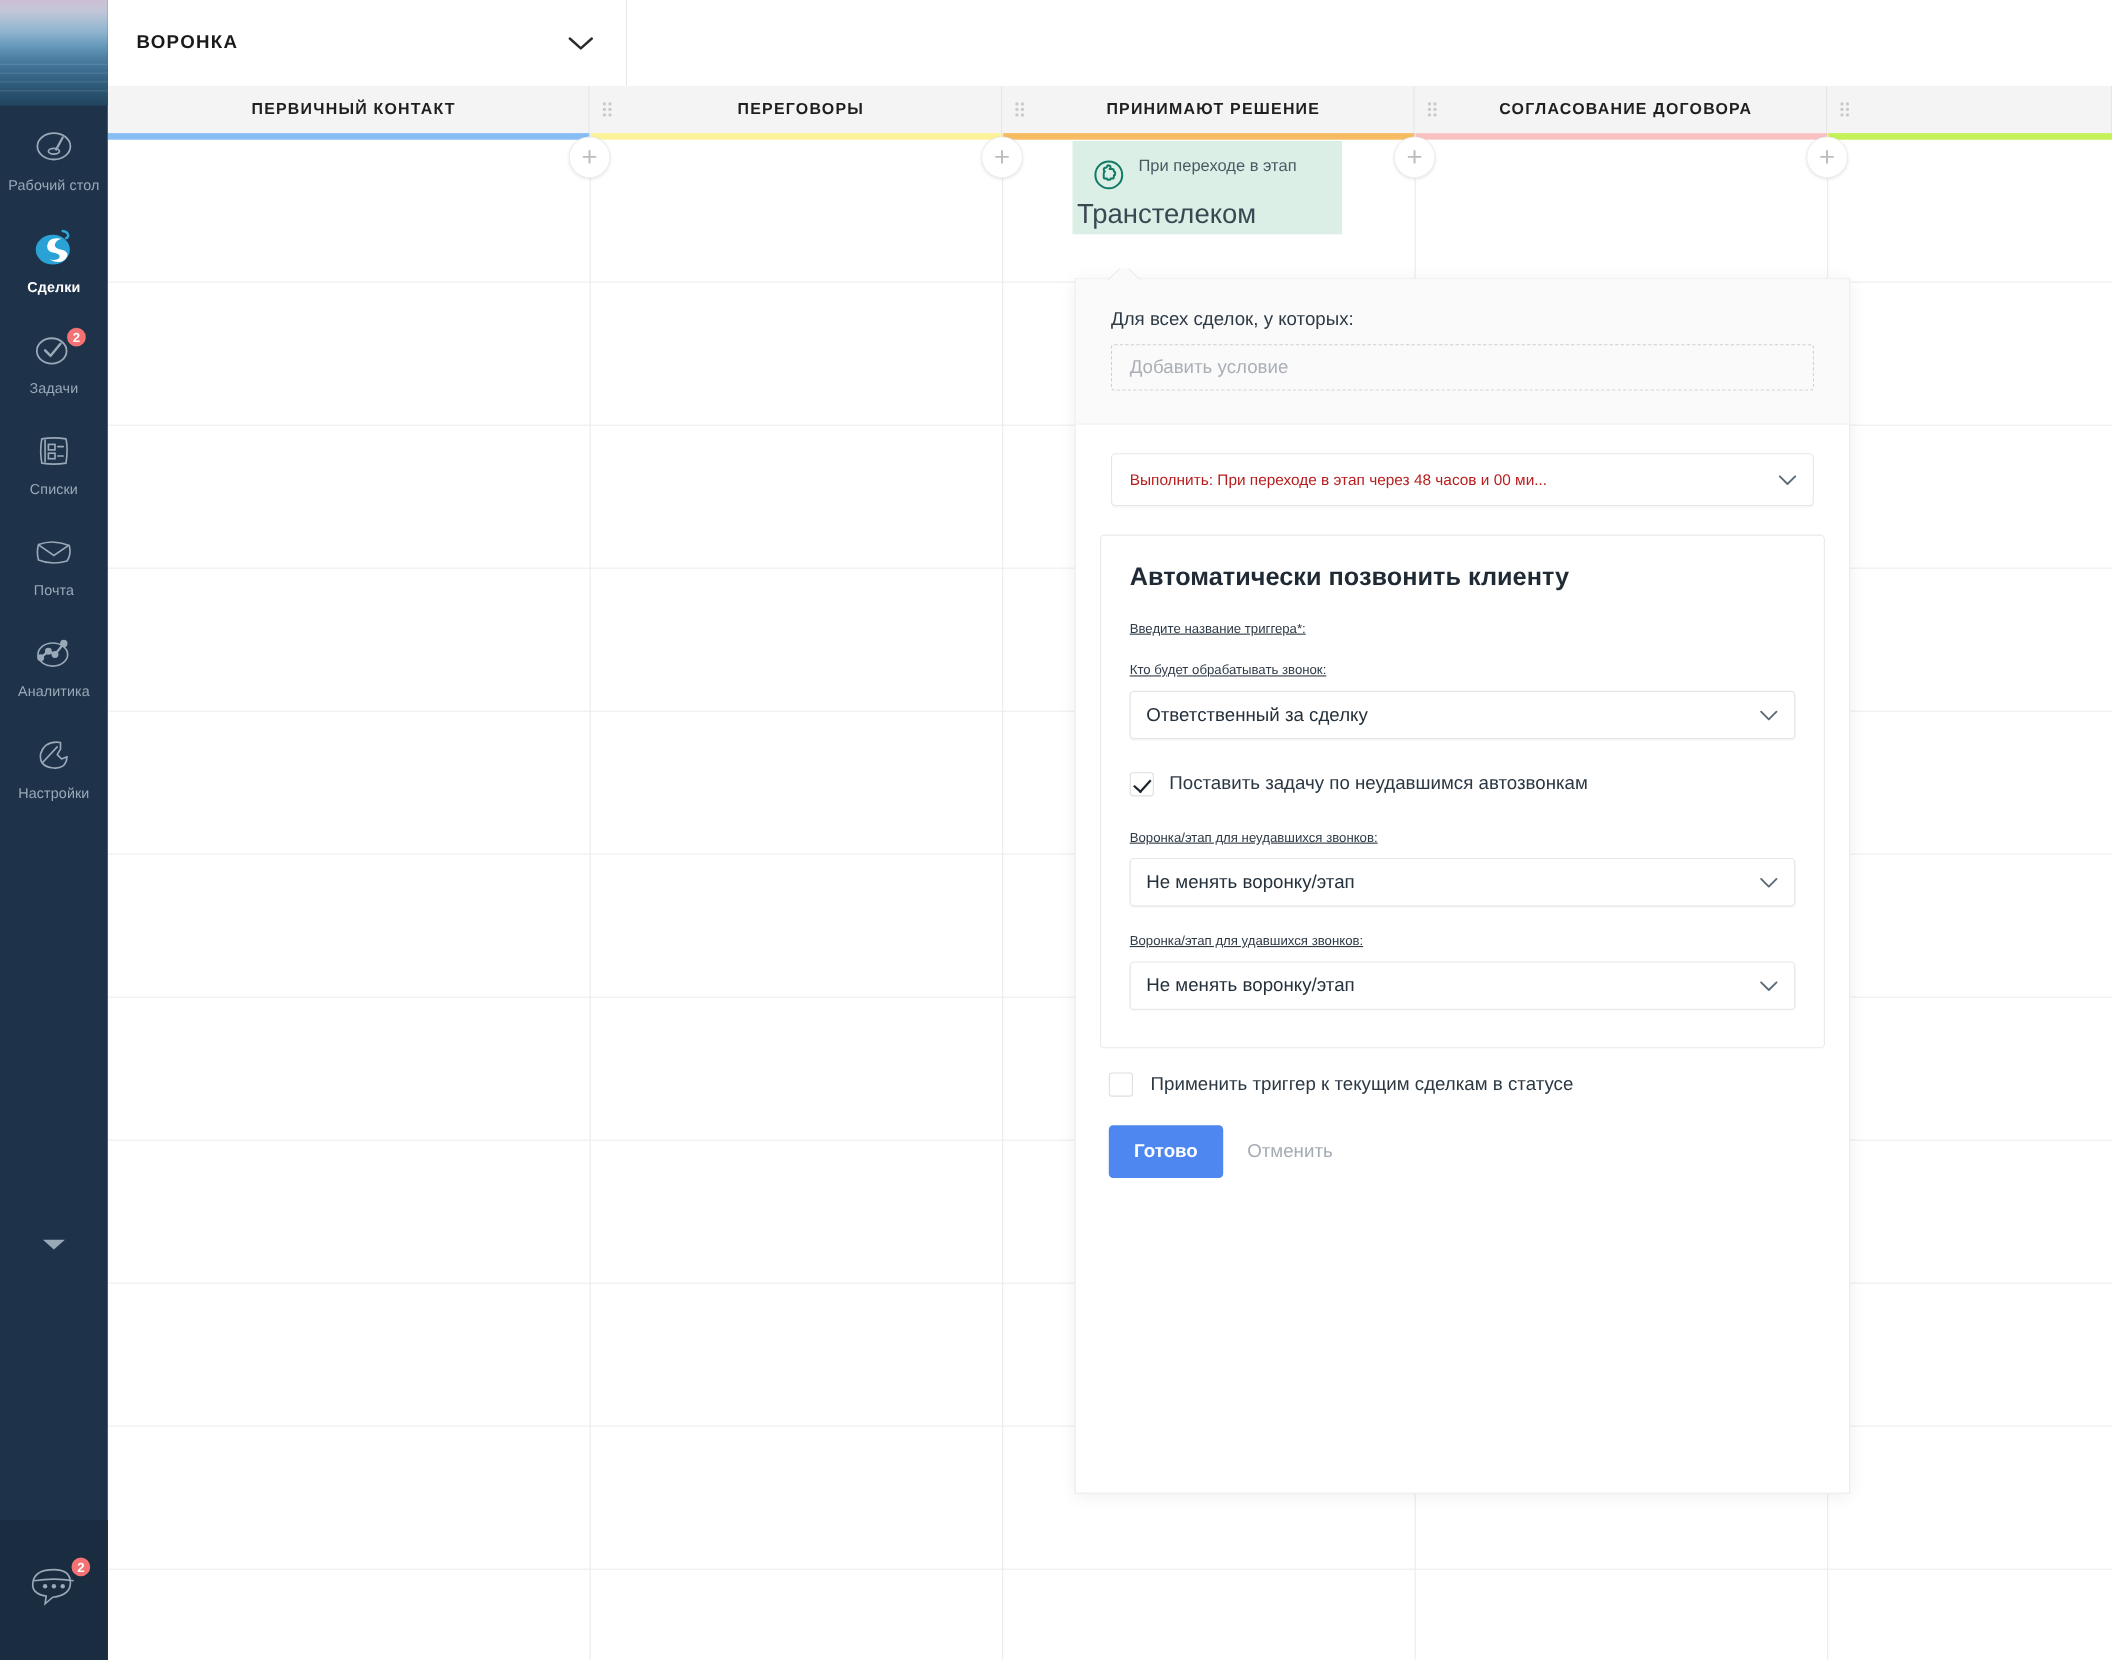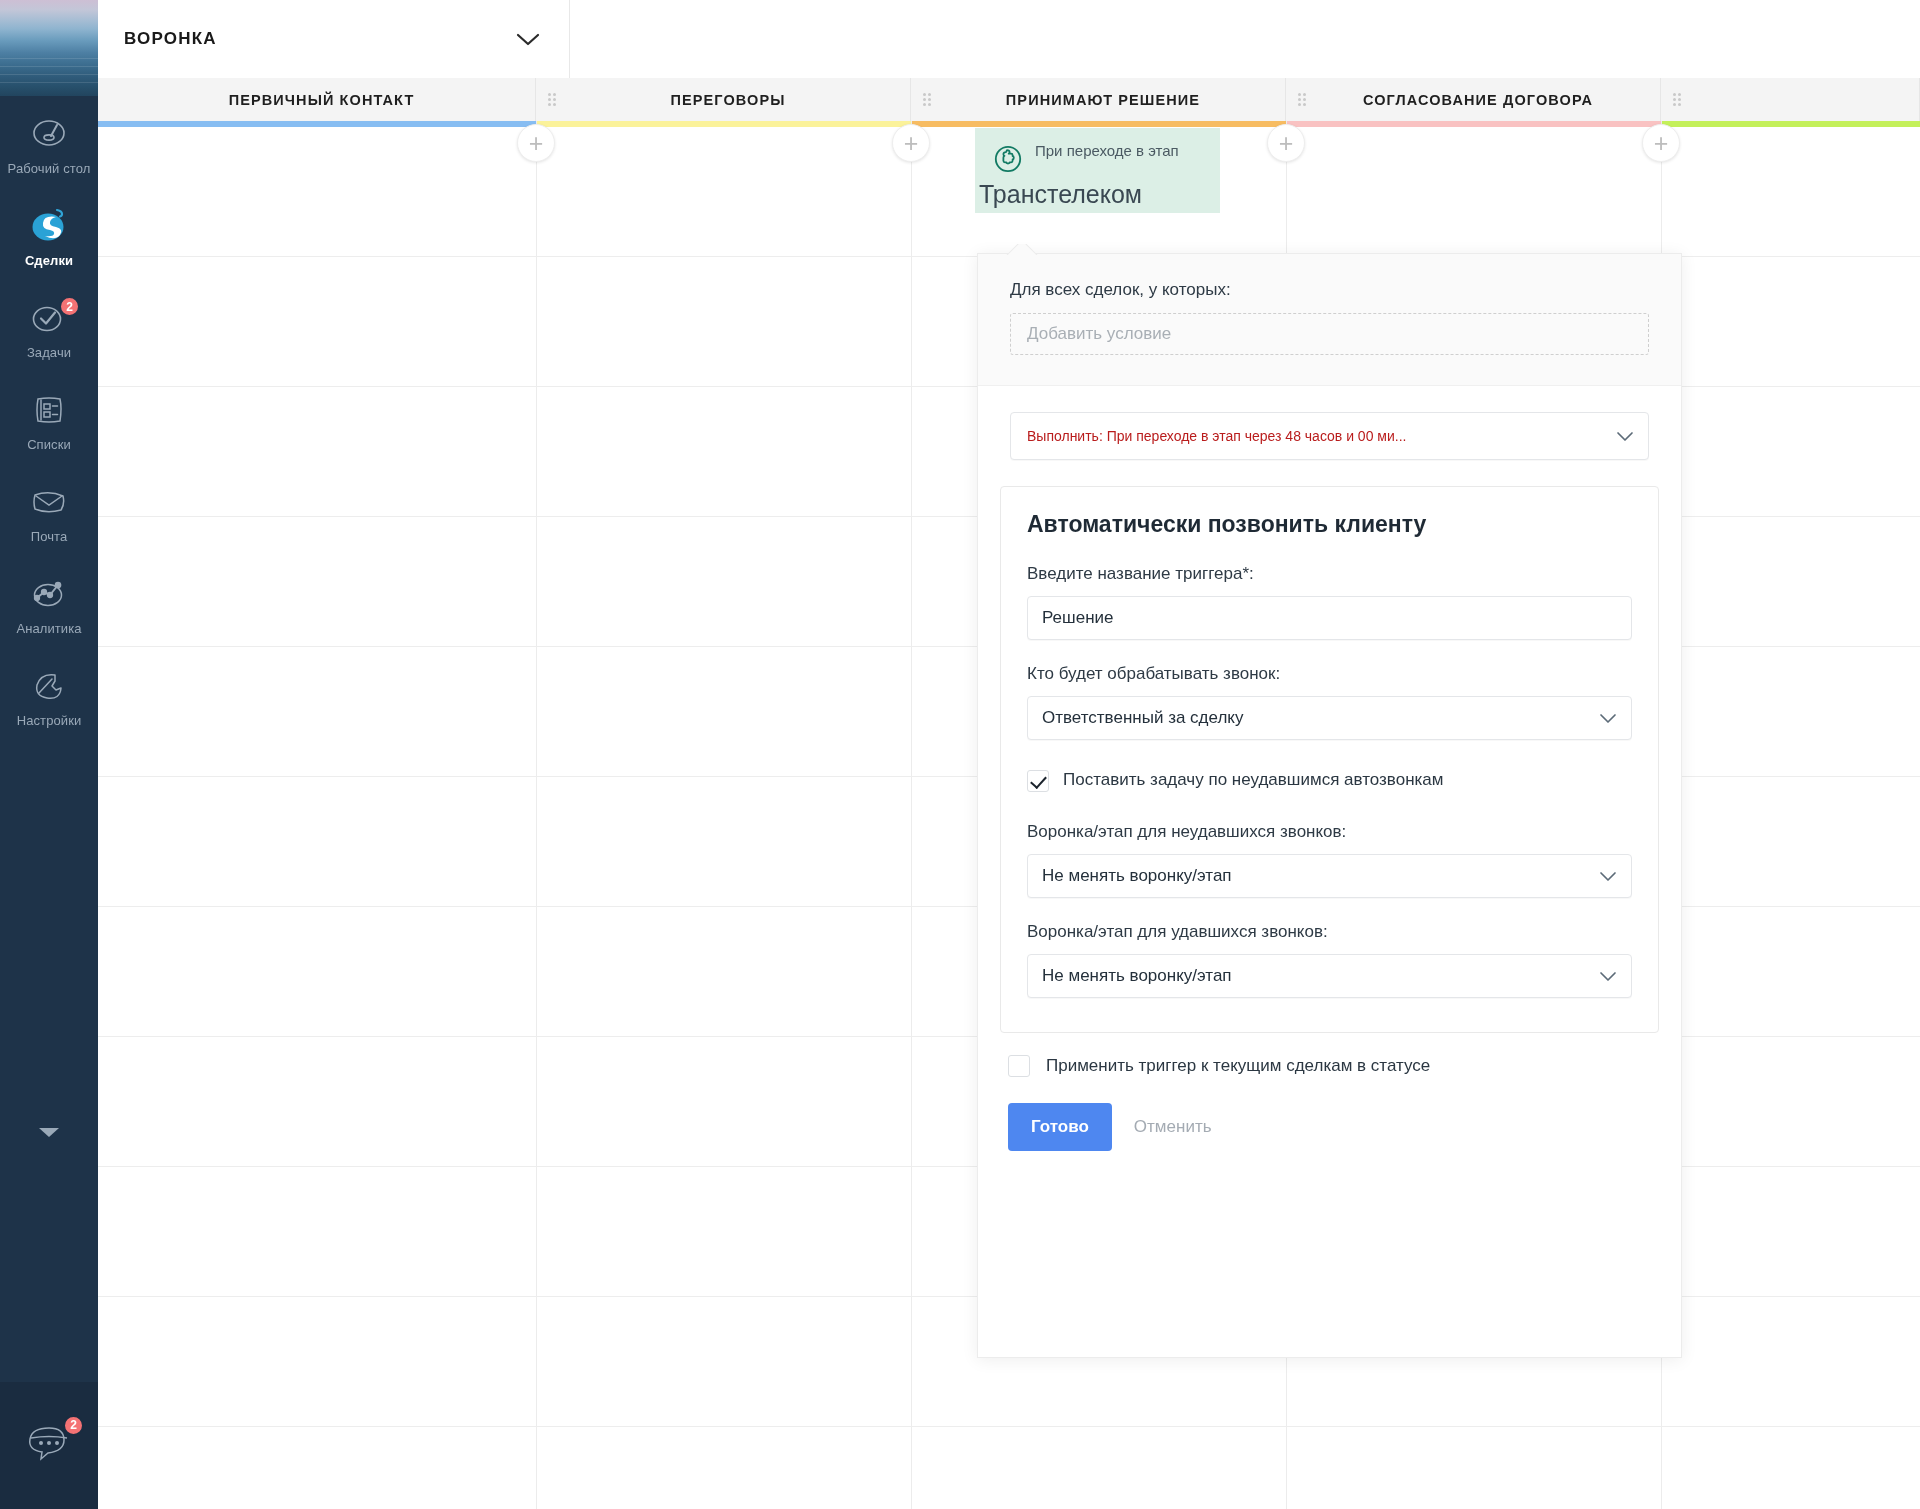--- a/index.html
+++ b/index.html
@@ -229,21 +229,21 @@
     margin: 26px 22px 0 22px;
     border: 1px solid #e9e9e9; border-radius: 4px;
     padding: 24px 26px 34px 26px;
   }
   #action-title {
     font-size: 23px; font-weight: bold; color: #1f2a35;
     margin-bottom: 26px;
   }
   .fld { margin-bottom: 24px; }
   .fld:last-child { margin-bottom: 0; }
-  .fld-label { font-size: 17px; color: #2e3a45; margin-bottom: 12px; }
+  .fld-label { font-size: 12px; color: #2e3a45; margin-bottom: 12px; text-decoration: underline; }
   .fld-input {
     width: 100%; height: 44px;
     border: 1px solid #e4e6e9; border-radius: 4px;
     background: #fff;
     display: flex; align-items: center;
     padding: 0 14px 0 14px;
     box-shadow: 0 1px 1px rgba(0,0,0,0.03);
   }
   .fld-input .val { font-size: 17px; color: #24303b; flex: 1; white-space: nowrap; overflow: hidden; }
   .chk-row {
@@ -535,23 +535,20 @@
         </svg>
       </span>
     </div>
   </div>
 
   <div id="action-box">
     <div id="action-title">Автоматически позвонить клиенту</div>
 
     <div class="fld">
       <div class="fld-label">Введите название триггера*:</div>
-      <div class="fld-input">
-        <span class="val">Решение</span>
-      </div>
     </div>
 
     <div class="fld">
       <div class="fld-label">Кто будет обрабатывать звонок:</div>
       <div class="fld-input">
         <span class="val">Ответственный за сделку</span>
         <span class="chev">
           <svg width="18" height="11" viewBox="0 0 18 11" fill="none" stroke="#5c6b78" stroke-width="1.7">
             <path d="M2 2 L9 9 L16 2" stroke-linecap="round" stroke-linejoin="round"></path>
           </svg>

